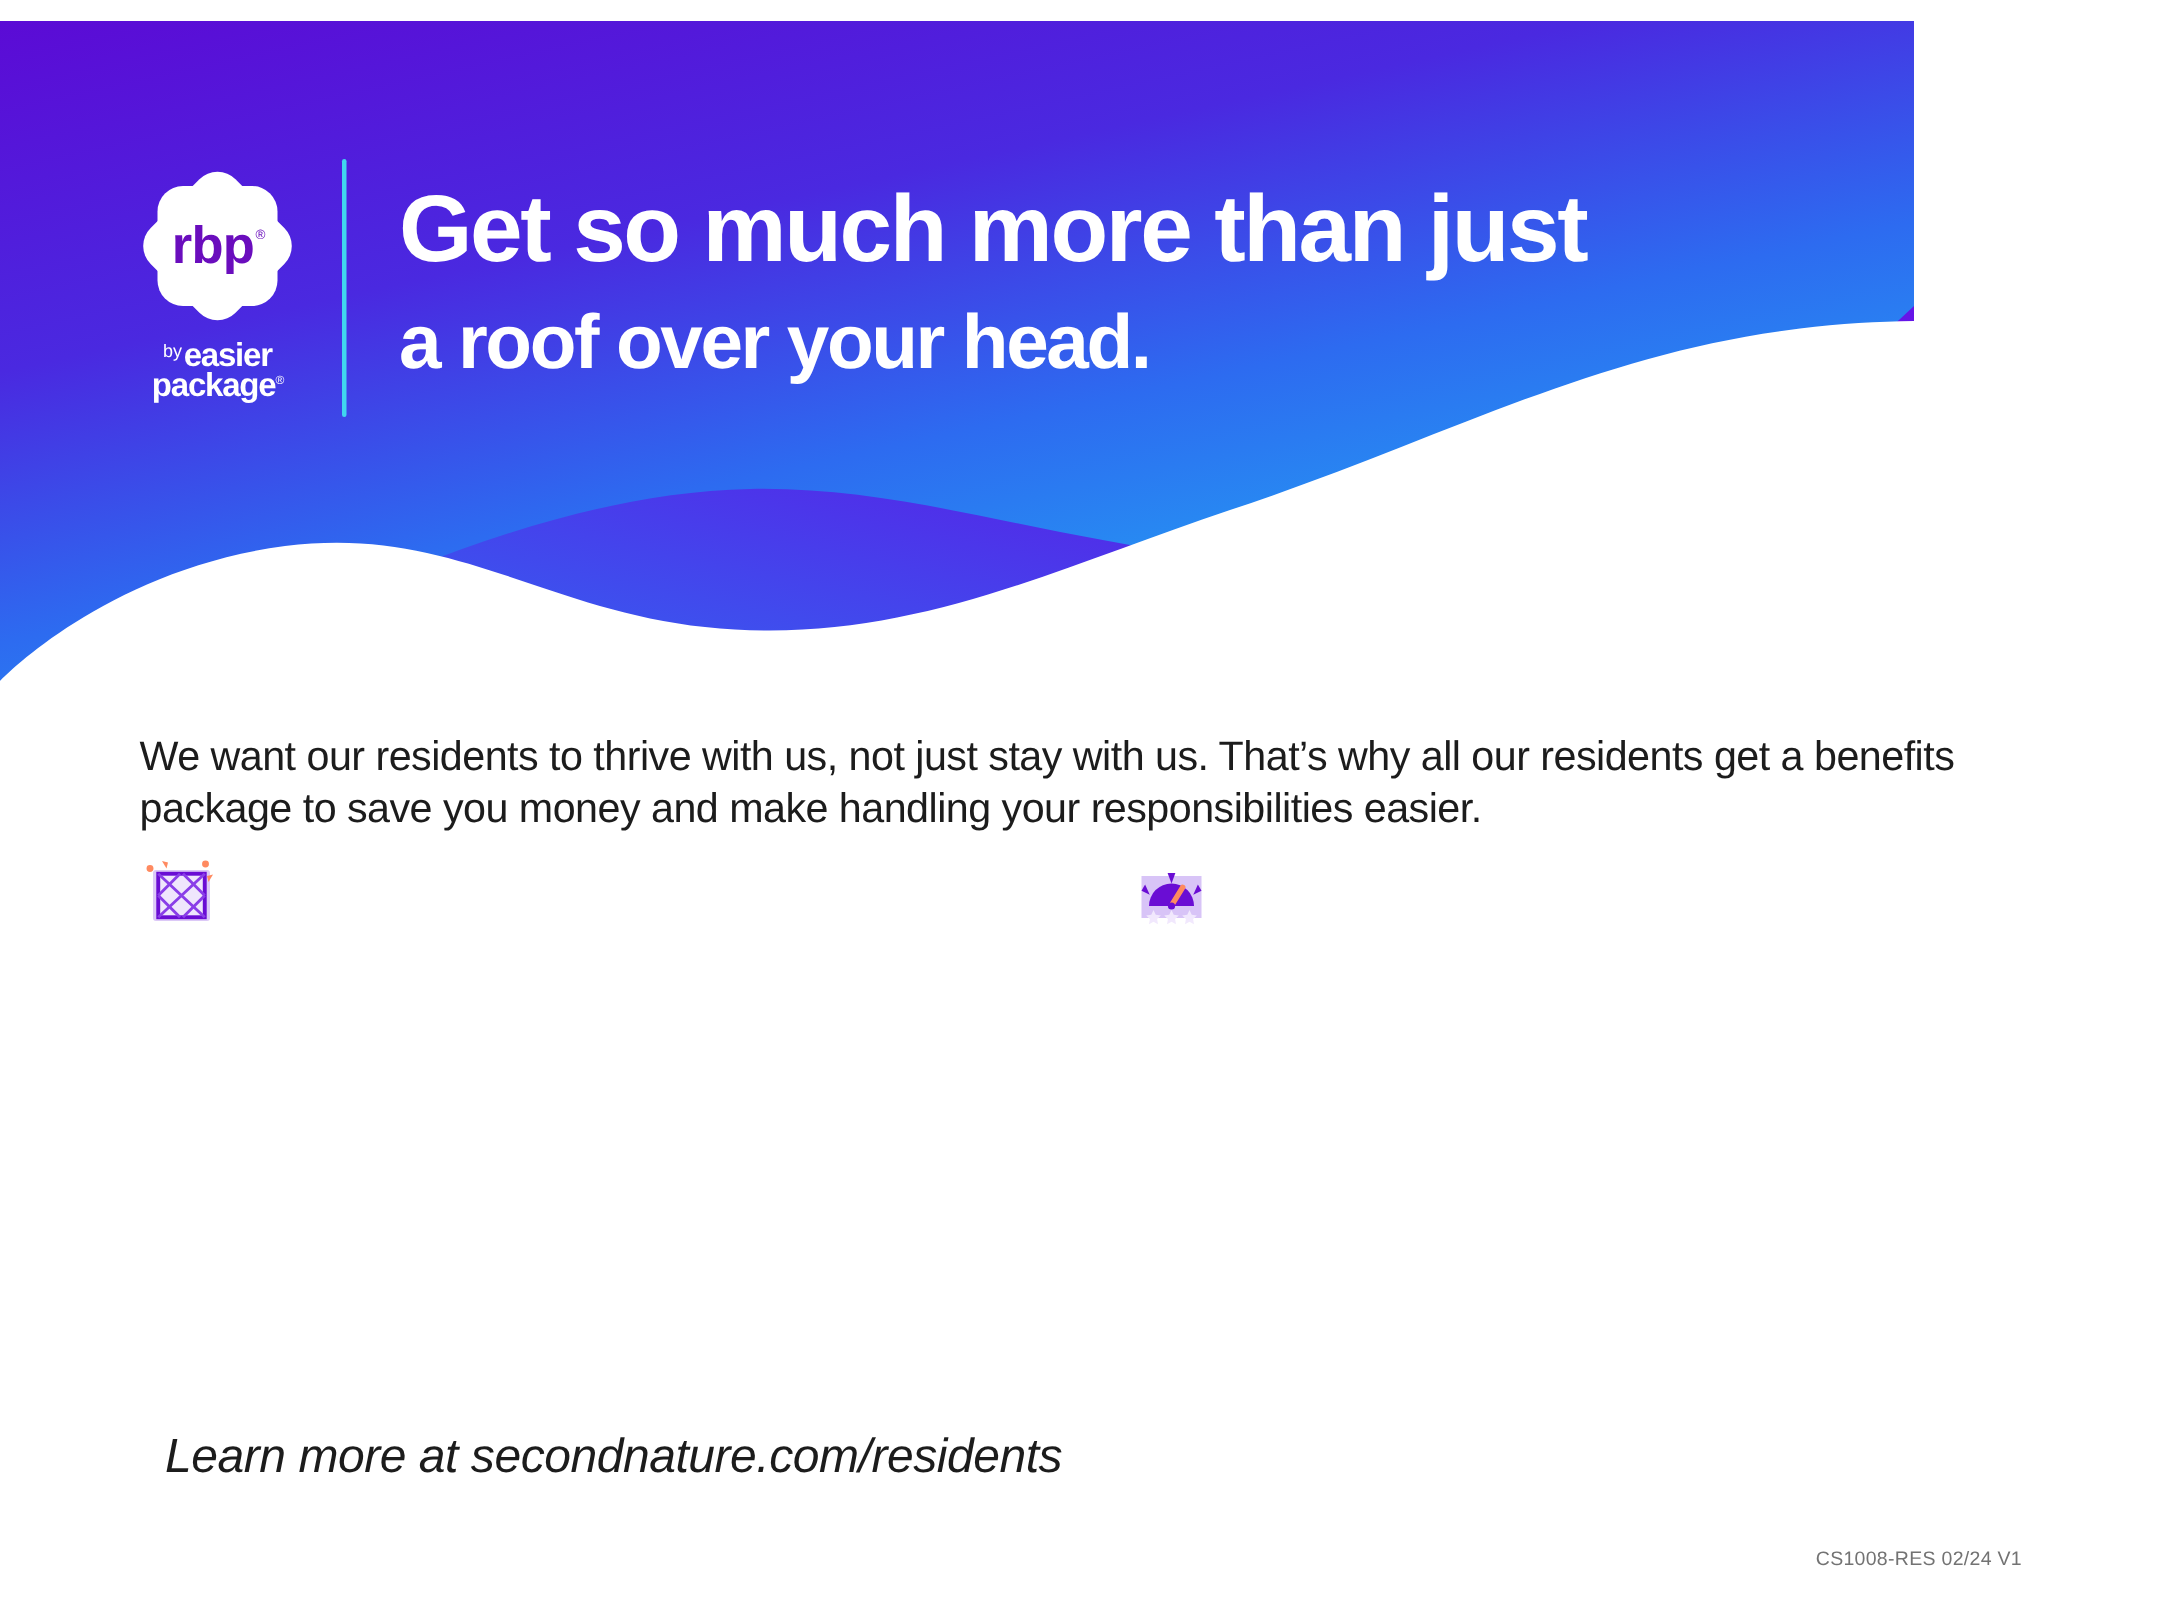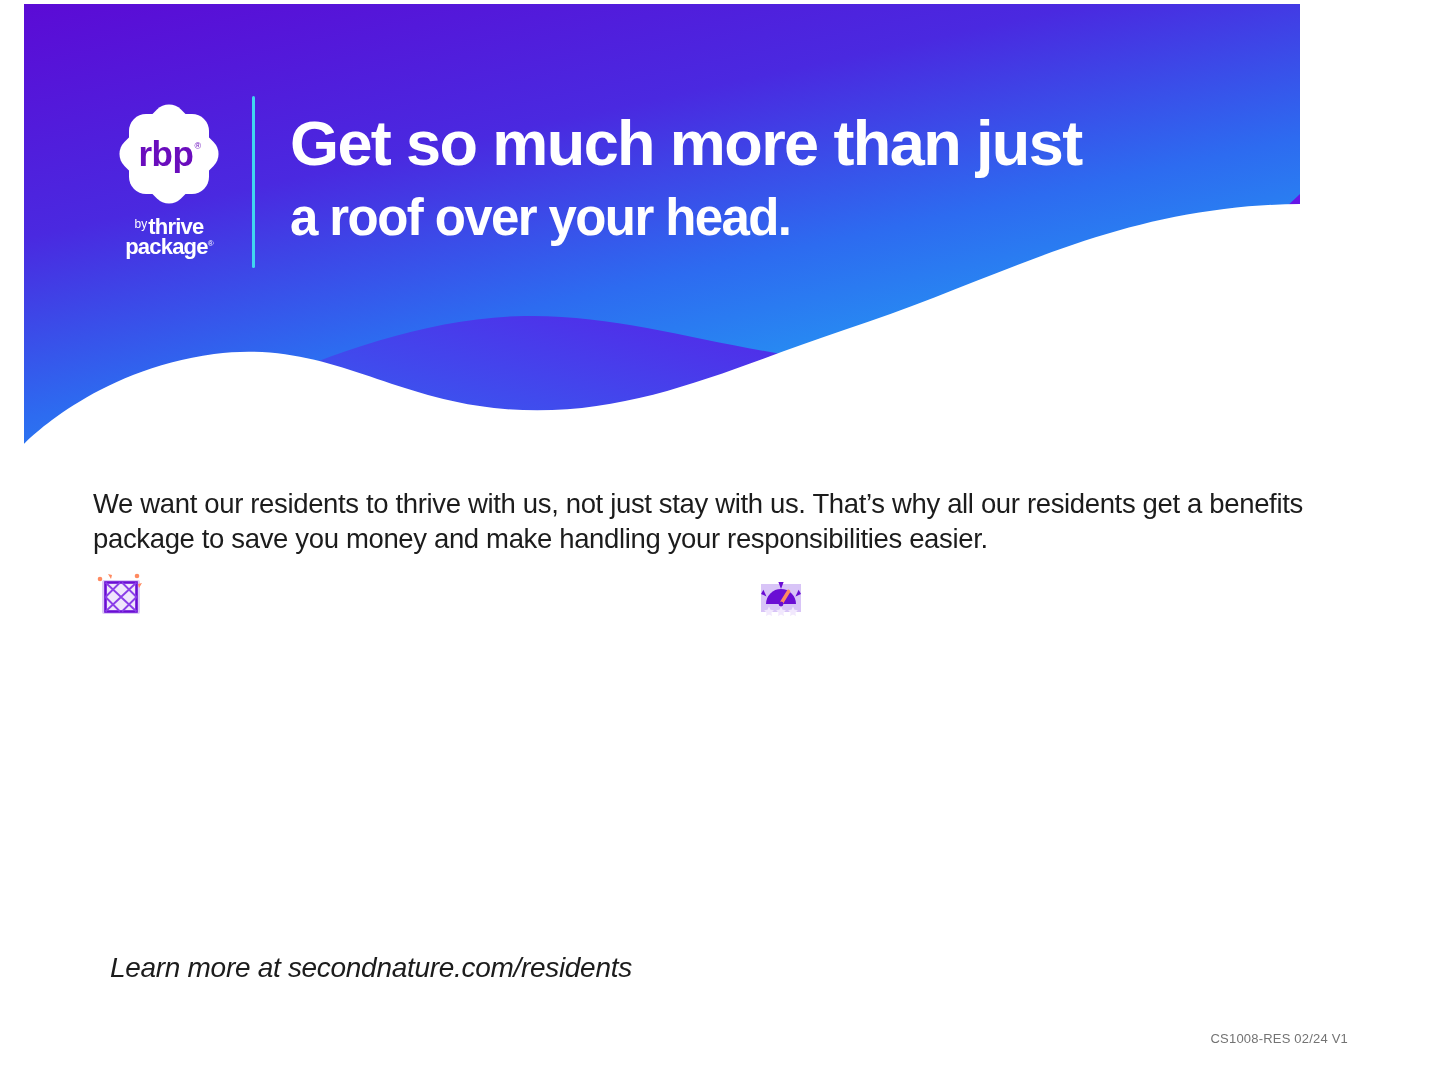--- a/index.html
+++ b/index.html
@@ -12,25 +12,24 @@
     height: 1080px;
     position: relative;
     overflow: hidden;
     font-family: "Liberation Sans", sans-serif;
     -webkit-font-smoothing: antialiased;
   }
 
   
   .header {
     position: absolute;
-    left: 0; top: 4px;
+    left: 0; top: 14px;
     width: 1276px;
     height: 440px;
     overflow: hidden;
-    margin-left: 24px;
   }
   .header-svg {
     position: absolute;
     left: 0; top: 0;
     width: 1440px;
     height: 440px;
     display: block;
   }
 
   
@@ -217,21 +216,21 @@
     letter-spacing: -0.3px;
     font-weight: 500;
     white-space: nowrap;
   }
 
   
   .learn-more {
     position: absolute;
     left: 110px;
     top: 952px;
-    font-size: 28px;
+    font-size: 32px;
     font-style: italic;
     color: #1c1c1c;
     letter-spacing: -0.3px;
     font-weight: 300;
   }
   .doc-code {
     position: absolute;
     right: 92px;
     top: 1031px;
     font-size: 13px;
@@ -274,21 +273,21 @@
       <div class="logo-diamond"></div>
       <div class="logo-diamond rot"></div>
       <div class="logo-square"></div>
       <div class="logo-square-inner"></div>
       <div class="logo-rbp">
           <span>rbp</span>
           <sup>®</sup>
         </div>
     </div>
     <div class="logo-by">
-      <span class="logo-by-line1"><span class="small">by</span><span>thrive</span></span>
+      <span class="logo-by-line1"><span class="small">by</span><span>easier</span></span>
       <span class="logo-by-line2"><span>package</span><sup>®</sup></span>
     </div>
   </div>
 
   <div class="logo-divider"></div>
 
   <div class="headline">
     <span class="headline-l1">Get so much more than just</span>
     <span class="headline-l2">a roof over your head.</span>
   </div>

